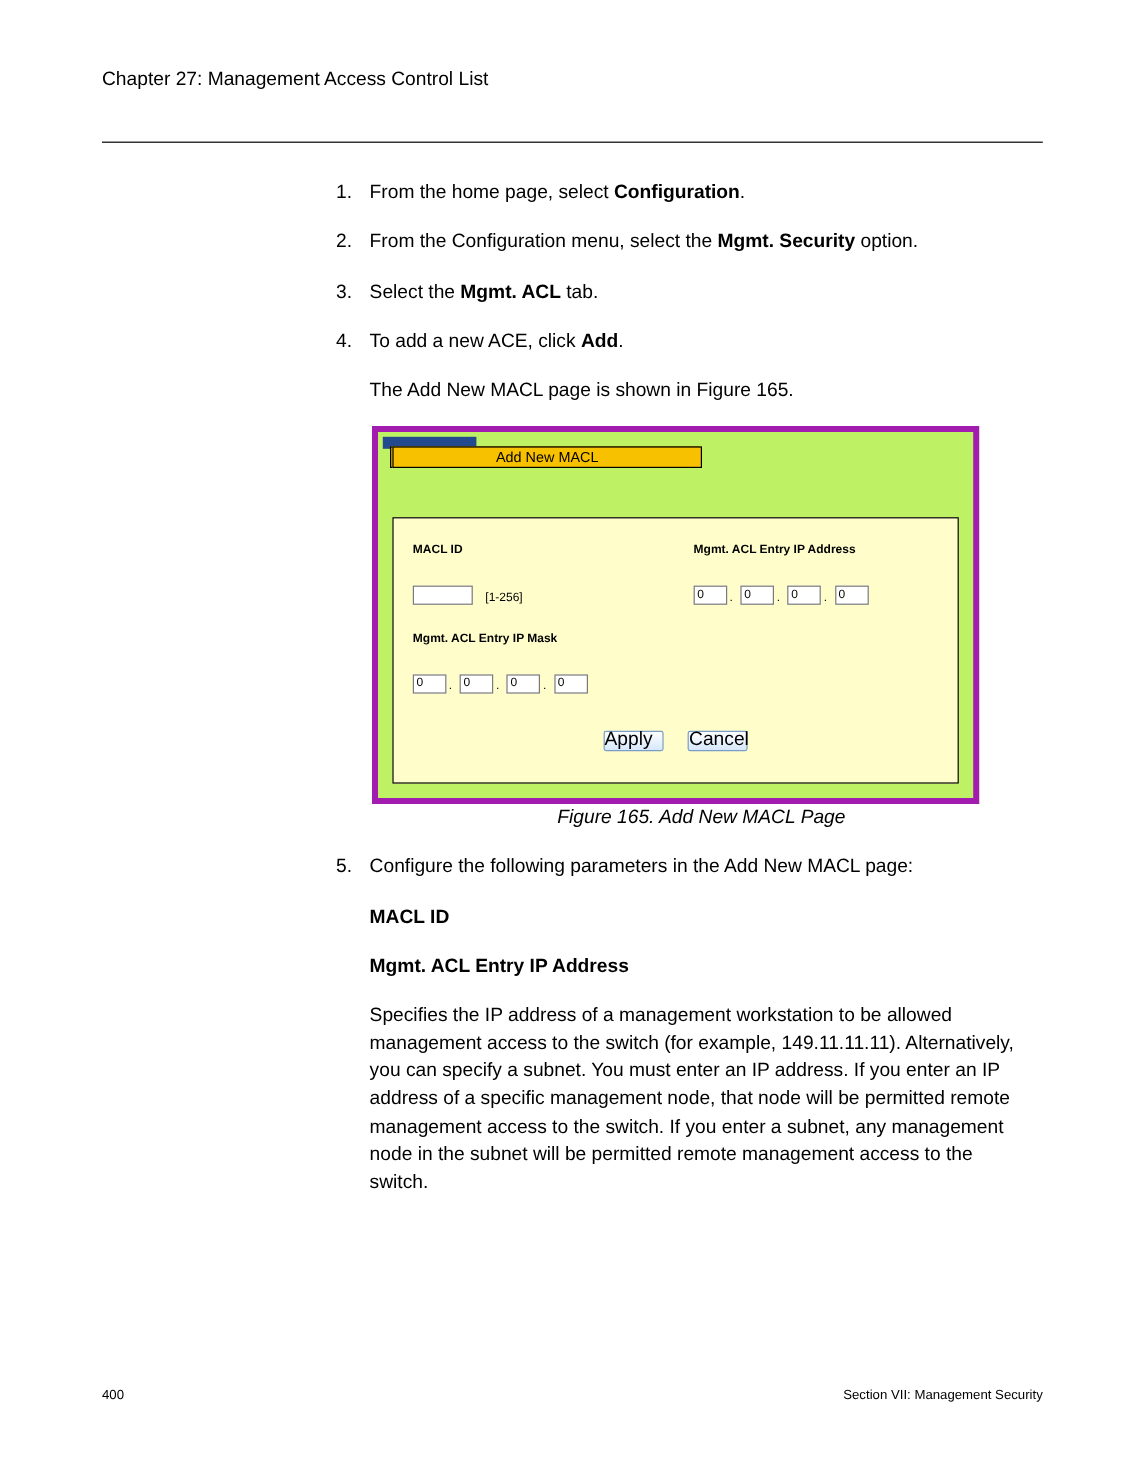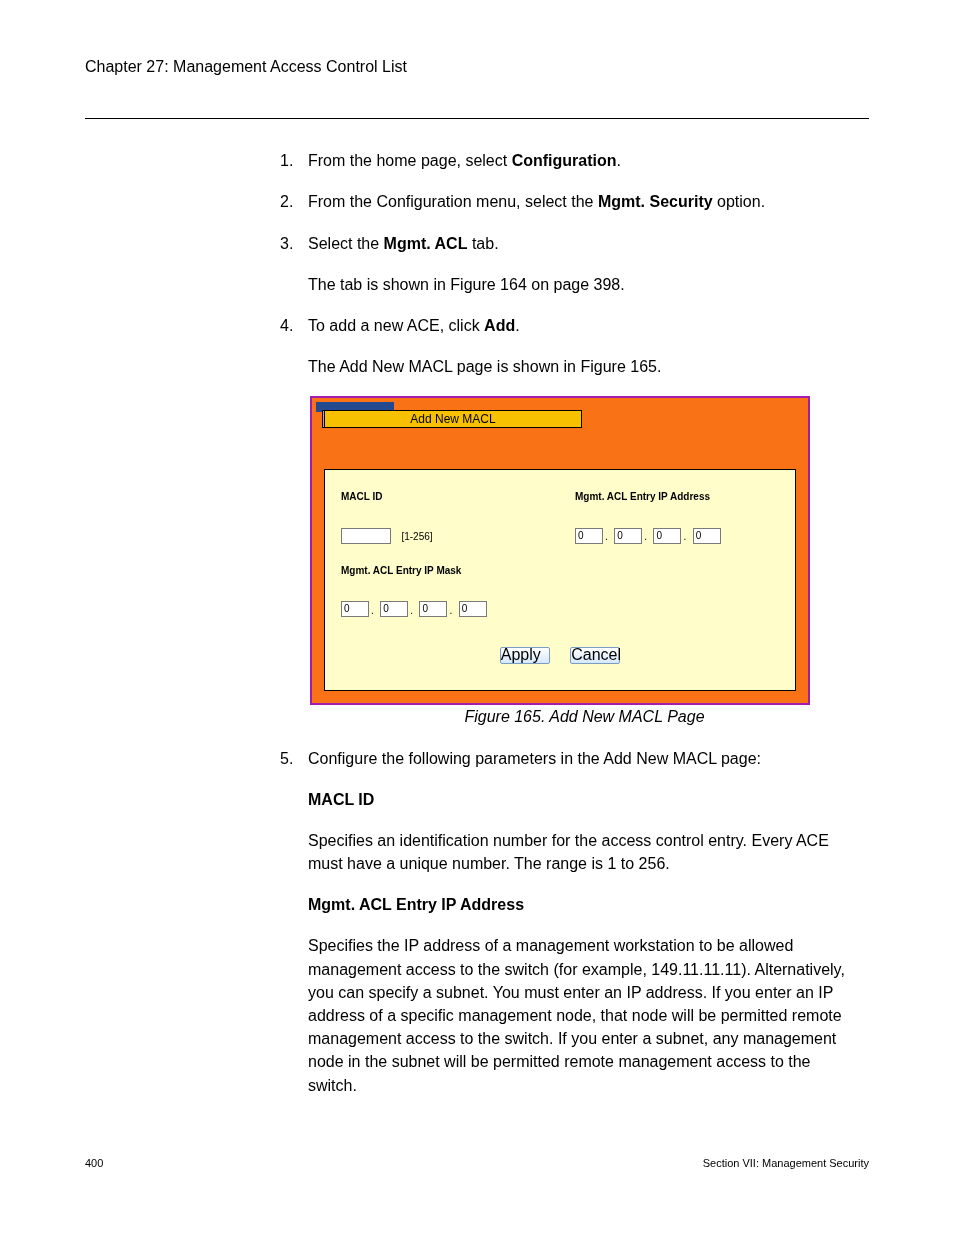--- a/index.html
+++ b/index.html
@@ -39,22 +39,22 @@
   ol.steps > li { margin: 0 0 18px 0; display: flex; }
   ol.steps .num { width: 28px; flex: 0 0 28px; }
   ol.steps .txt { flex: 1; }
   ol.steps .sub { margin: 18px 0 0 0; }
   .bold-inline { font-weight: bold; }
 
   
   .figure-wrap { padding-left: 30px; margin: 10px 0 18px 0; }
   .macl-panel {
     width: 496px;
-    border: 2px solid #a21caf;
-    background: #f97316;
+    border: 5px solid #a21caf;
+    background: #bef264;
     font-family: Tahoma, Arial, sans-serif;
     position: relative;
   }
   .macl-topbars { position: relative; height: 31px; }
   .darkbar { position: absolute; top: 4px; left: 4px; width: 78px; height: 10px; background: #234A8E; }
   .yellowtab {
     position: absolute; top: 12px; left: 12px; width: 258px; height: 18px;
     background: #F8C100; border: 1px solid #000;
     font-size: 12px; text-align: center; color: #000;
     line-height: 17px;
@@ -139,21 +139,20 @@
       <li>
         <span class="num">2.</span>
         <span class="txt">
           <span>From the Configuration menu, select the </span><span class="bold-inline">Mgmt. Security</span><span> option.</span>
         </span>
       </li>
       <li>
         <span class="num">3.</span>
         <span class="txt">
           <span>Select the </span><span class="bold-inline">Mgmt. ACL</span><span> tab.</span>
-          <p class="sub">The tab is shown in Figure 164 on page 398.</p>
         </span>
       </li>
       <li>
         <span class="num">4.</span>
         <span class="txt">
           <span>To add a new ACE, click </span><span class="bold-inline">Add</span><span>.</span>
           <p class="sub">The Add New MACL page is shown in Figure 165.</p>
         </span>
       </li>
     </ol>
@@ -200,21 +199,20 @@
 
     <ol class="steps">
       <li>
         <span class="num">5.</span>
         <span class="txt">Configure the following parameters in the Add New MACL page:</span>
       </li>
     </ol>
 
     <div class="param-block">
       <p class="param-title">MACL ID</p>
-      <p style="margin:0 0 18px 0;">Specifies an identification number for the access control entry. Every ACE must have a unique number. The range is 1 to 256.</p>
 
       <p class="param-title">Mgmt. ACL Entry IP Address</p>
       <p style="margin:0;">Specifies the IP address of a management workstation to be allowed management access to the switch (for example, 149.11.11.11). Alternatively, you can specify a subnet. You must enter an IP address. If you enter an IP address of a specific management node, that node will be permitted remote management access to the switch. If you enter a subnet, any management node in the subnet will be permitted remote management access to the switch.</p>
     </div>
 
   </div>
 
   <div class="footer">
     <span>400</span>
     <span>Section VII: Management Security</span>

